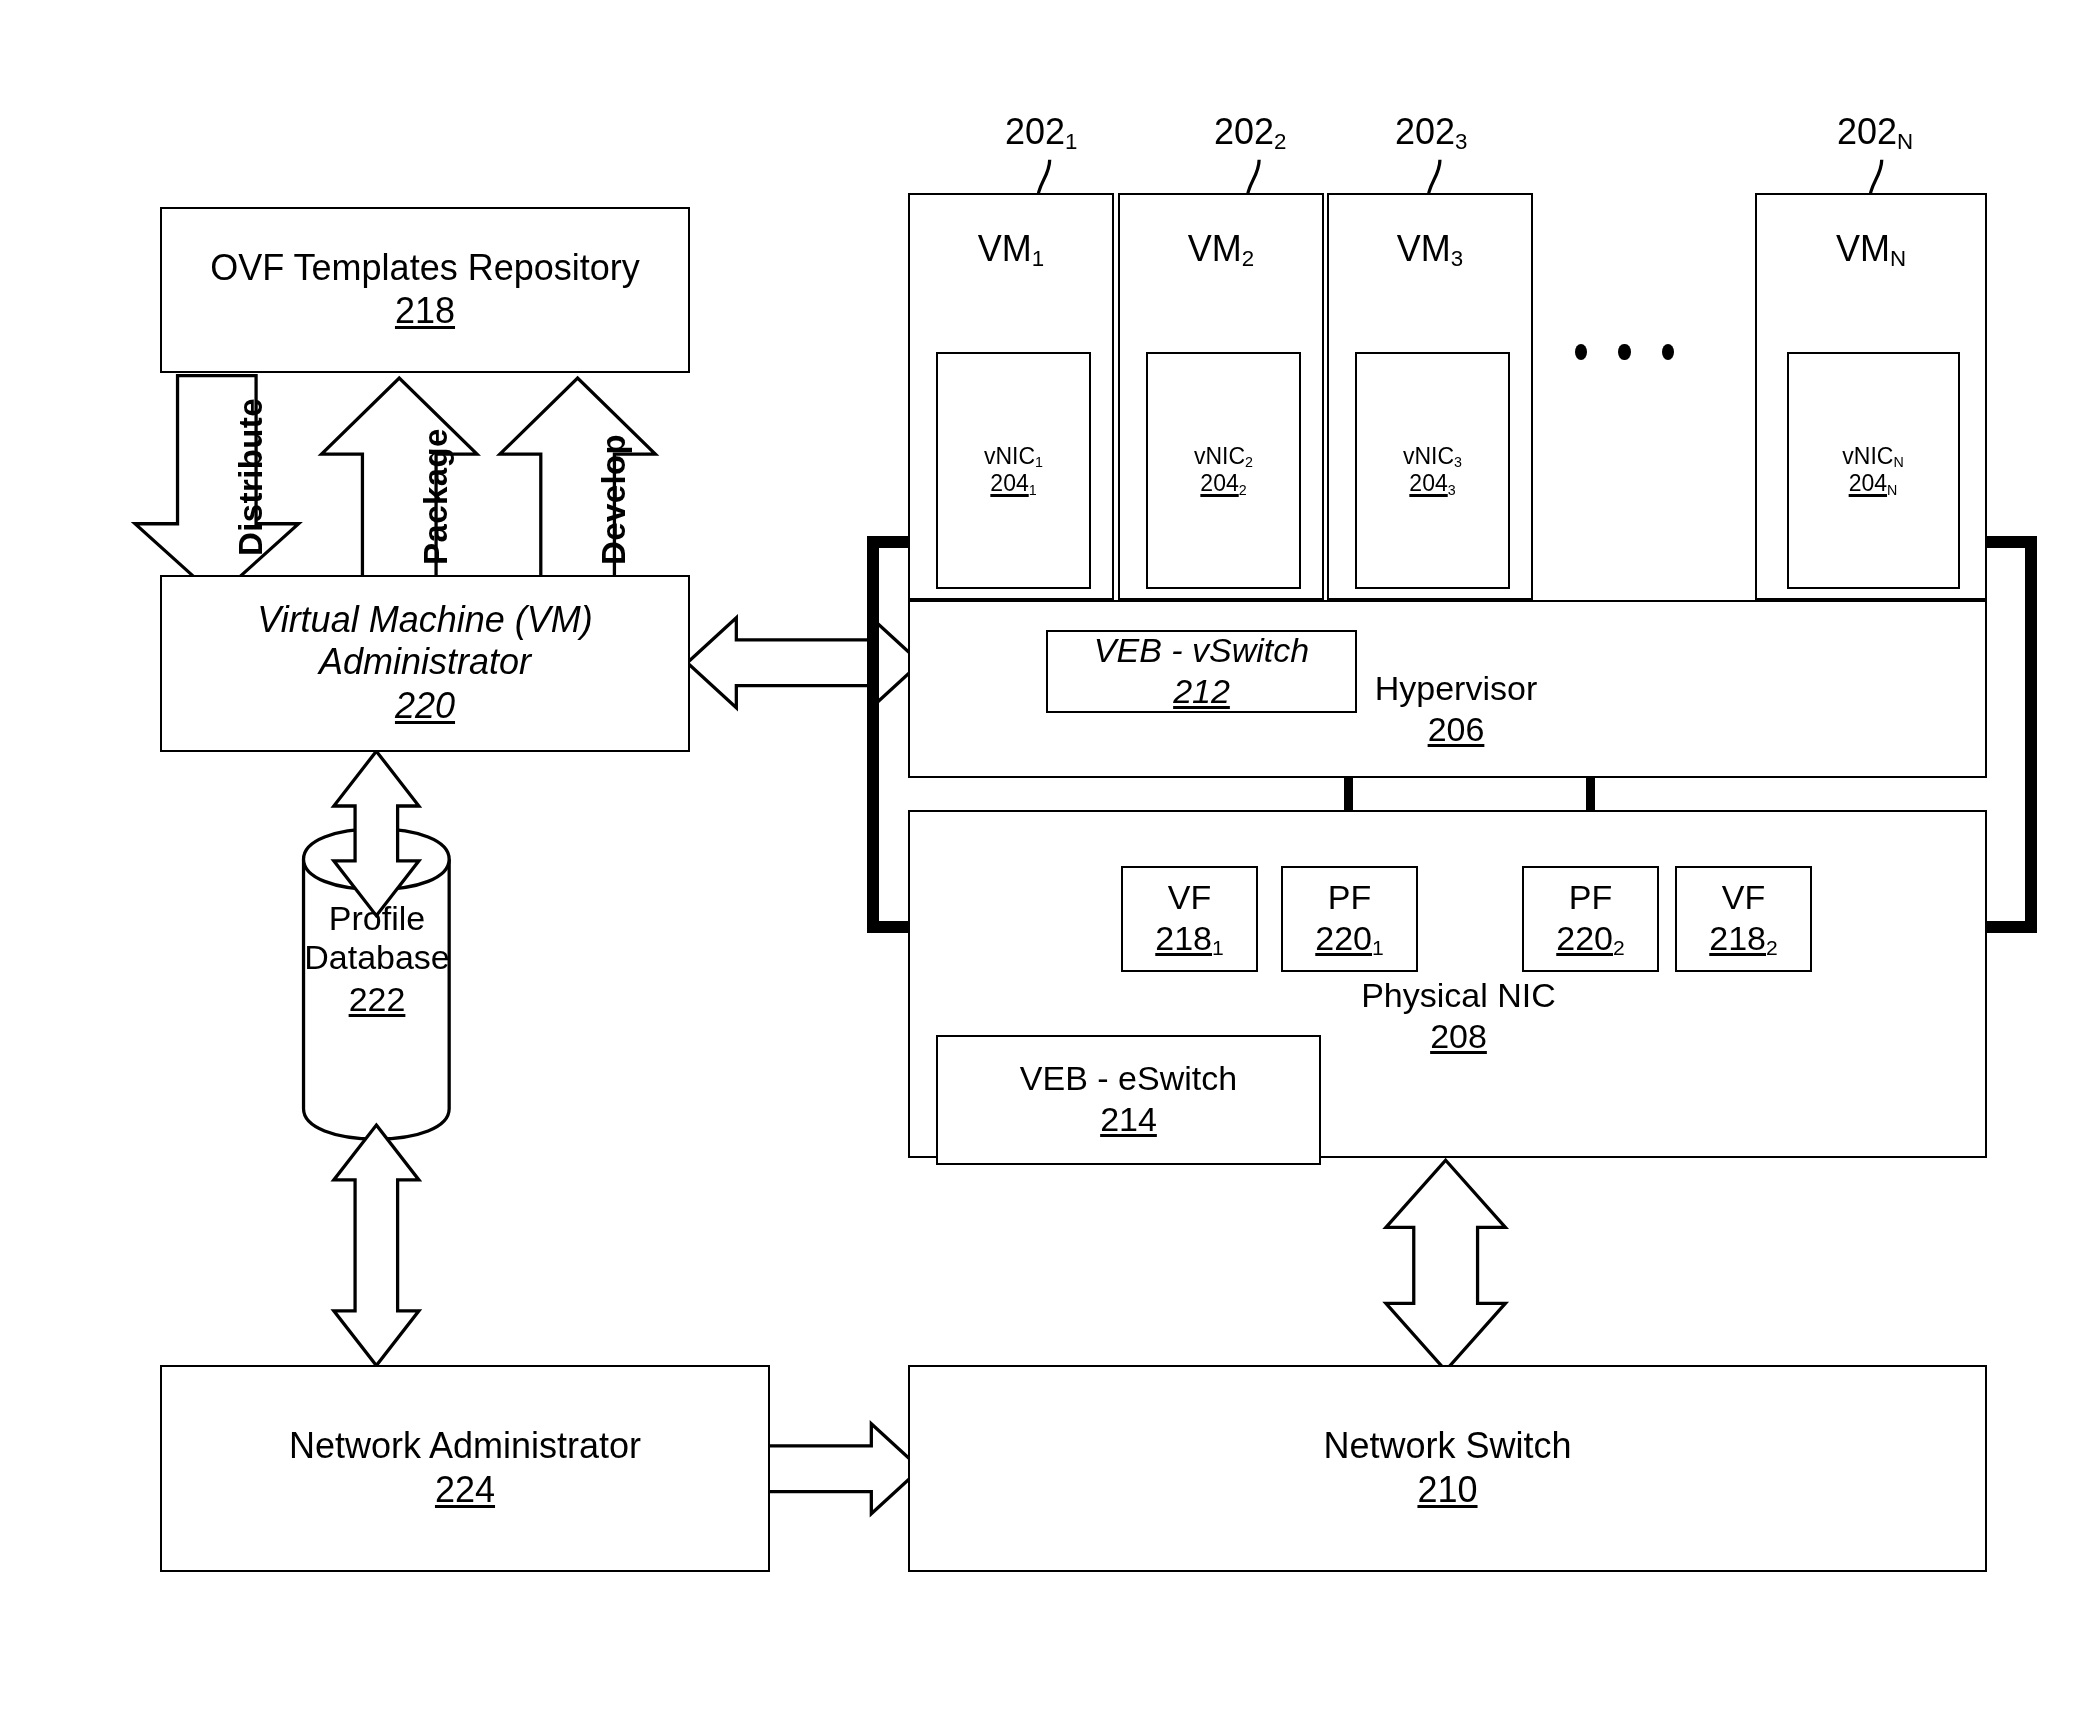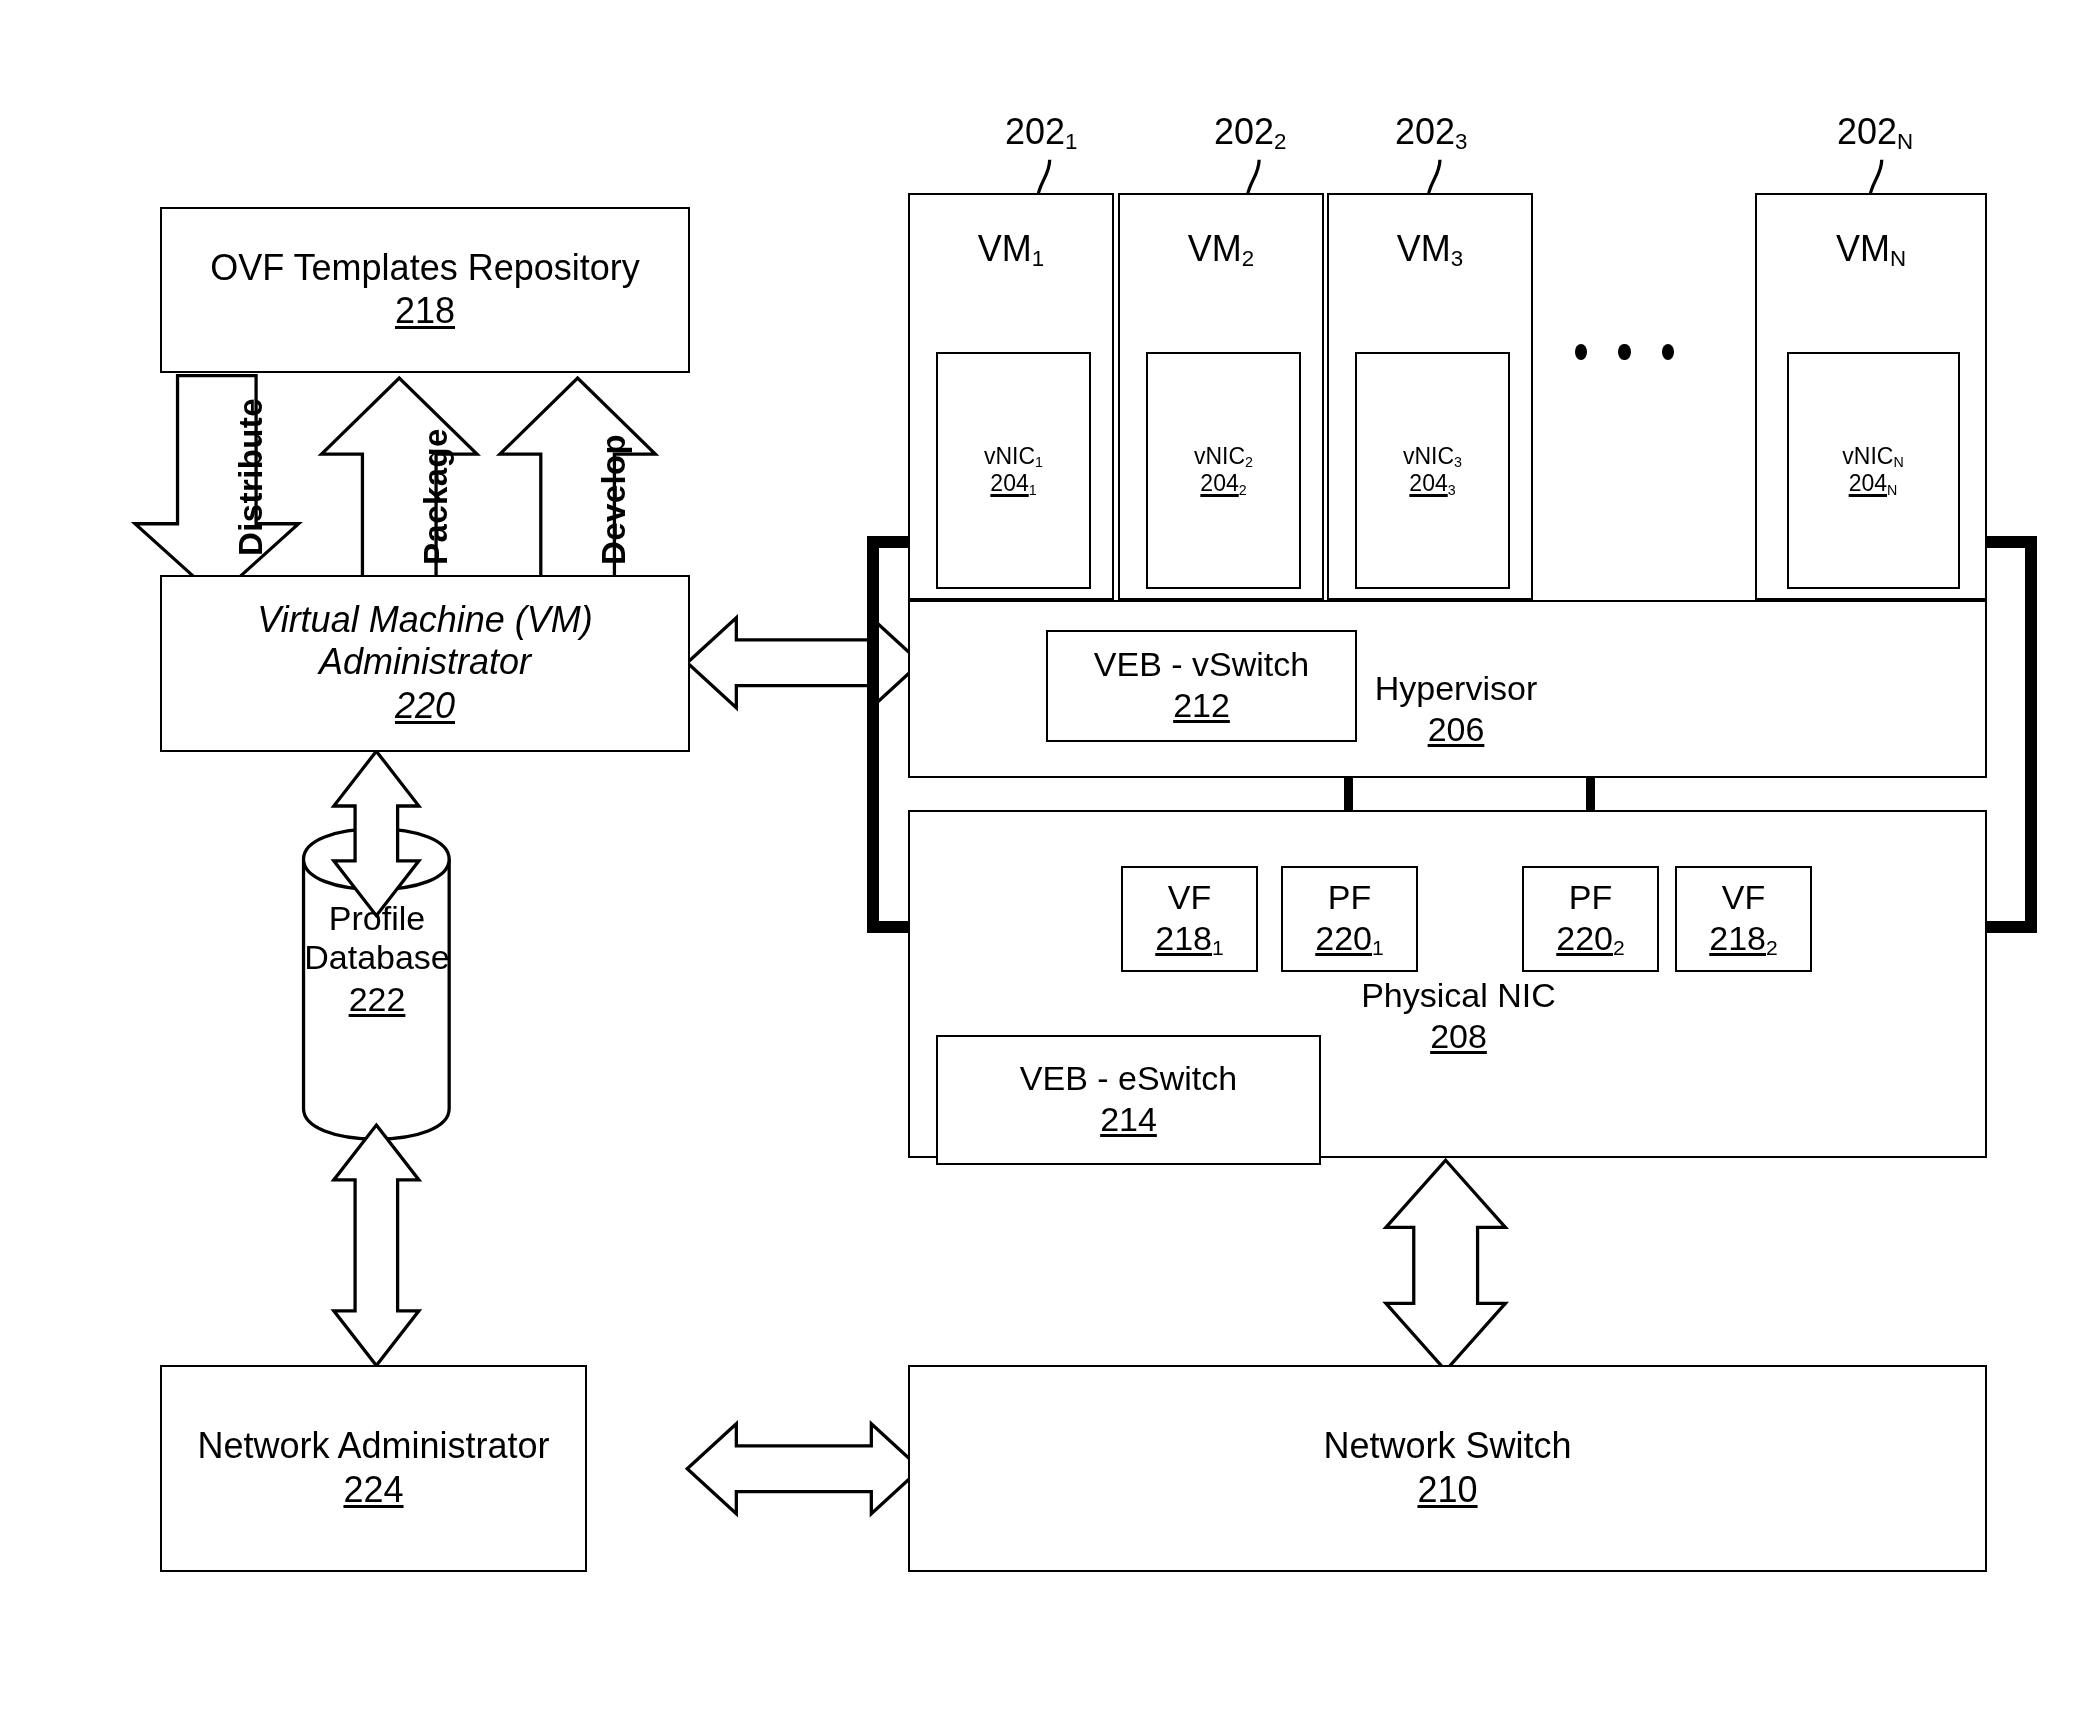--- a/index.html
+++ b/index.html
@@ -123,21 +123,21 @@
     <span class="lbl t44">Administrator</span>
     <span class="ref t44">220</span>
   </div>
 
   <div class="freetext" style="left:304px;top:899px;width:146px;text-align:center;">
     <span class="lbl t42">Profile</span>
     <span class="lbl t42">Database</span>
     <span class="ref t42">222</span>
   </div>
 
-  <div class="box" style="left:160px;top:1365px;width:427px;height:207px;">
+  <div class="box" style="left:160px;top:1365px;width:610px;height:207px;">
     <span class="lbl t44">Network Administrator</span>
     <span class="ref t44">224</span>
   </div>
 
   <div class="freetext t44" style="left:1005px;top:111px;">
     <span>202</span><sub>1</sub>
   </div>
   <div class="freetext t44" style="left:1214px;top:111px;">
     <span>202</span><sub>2</sub>
   </div>
@@ -206,21 +206,21 @@
       </span>
       <span class="ref t40">
         <span>204</span><sub>N</sub>
       </span>
     </div>
   </div>
 
   <div class="box" style="left:908px;top:600px;width:1079px;height:178px;
               display:block;">
   </div>
-  <div class="box" style="left:1046px;top:630px;width:311px;height:112px;">
+  <div class="box" style="left:1046px;top:630px;width:311px;height:83px;font-style:italic;">
     <span class="lbl t42">VEB - vSwitch</span>
     <span class="ref t42">212</span>
   </div>
   <div class="freetext" style="left:1358px;top:669px;text-align:center;width:196px;">
     <span class="lbl t42">Hypervisor</span>
     <span class="ref t42">206</span>
   </div>
 
   <div class="box" style="left:908px;top:810px;width:1079px;height:348px;display:block;">
   </div>

